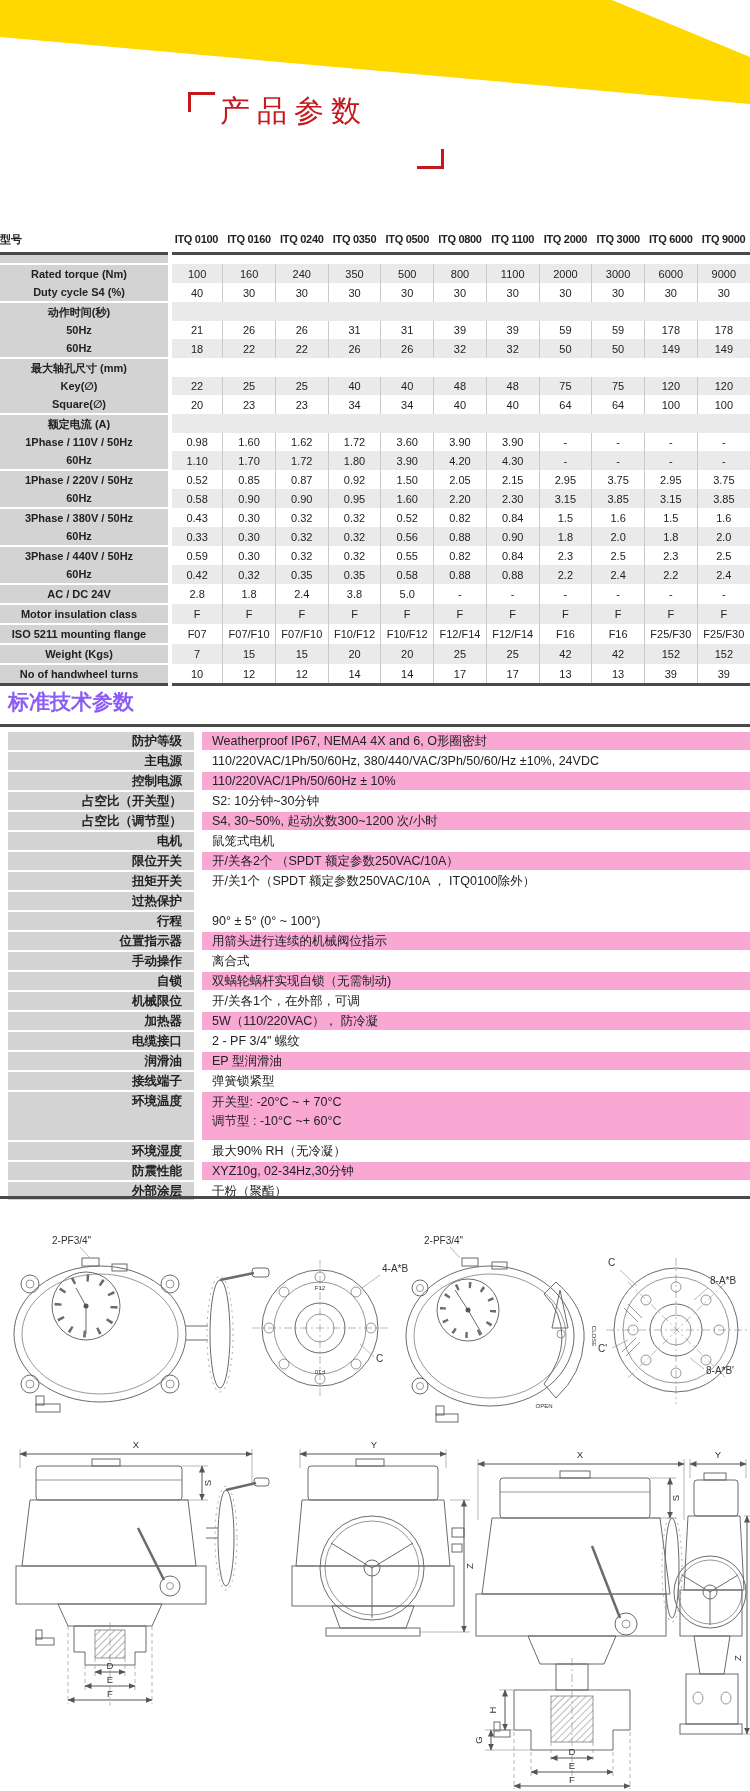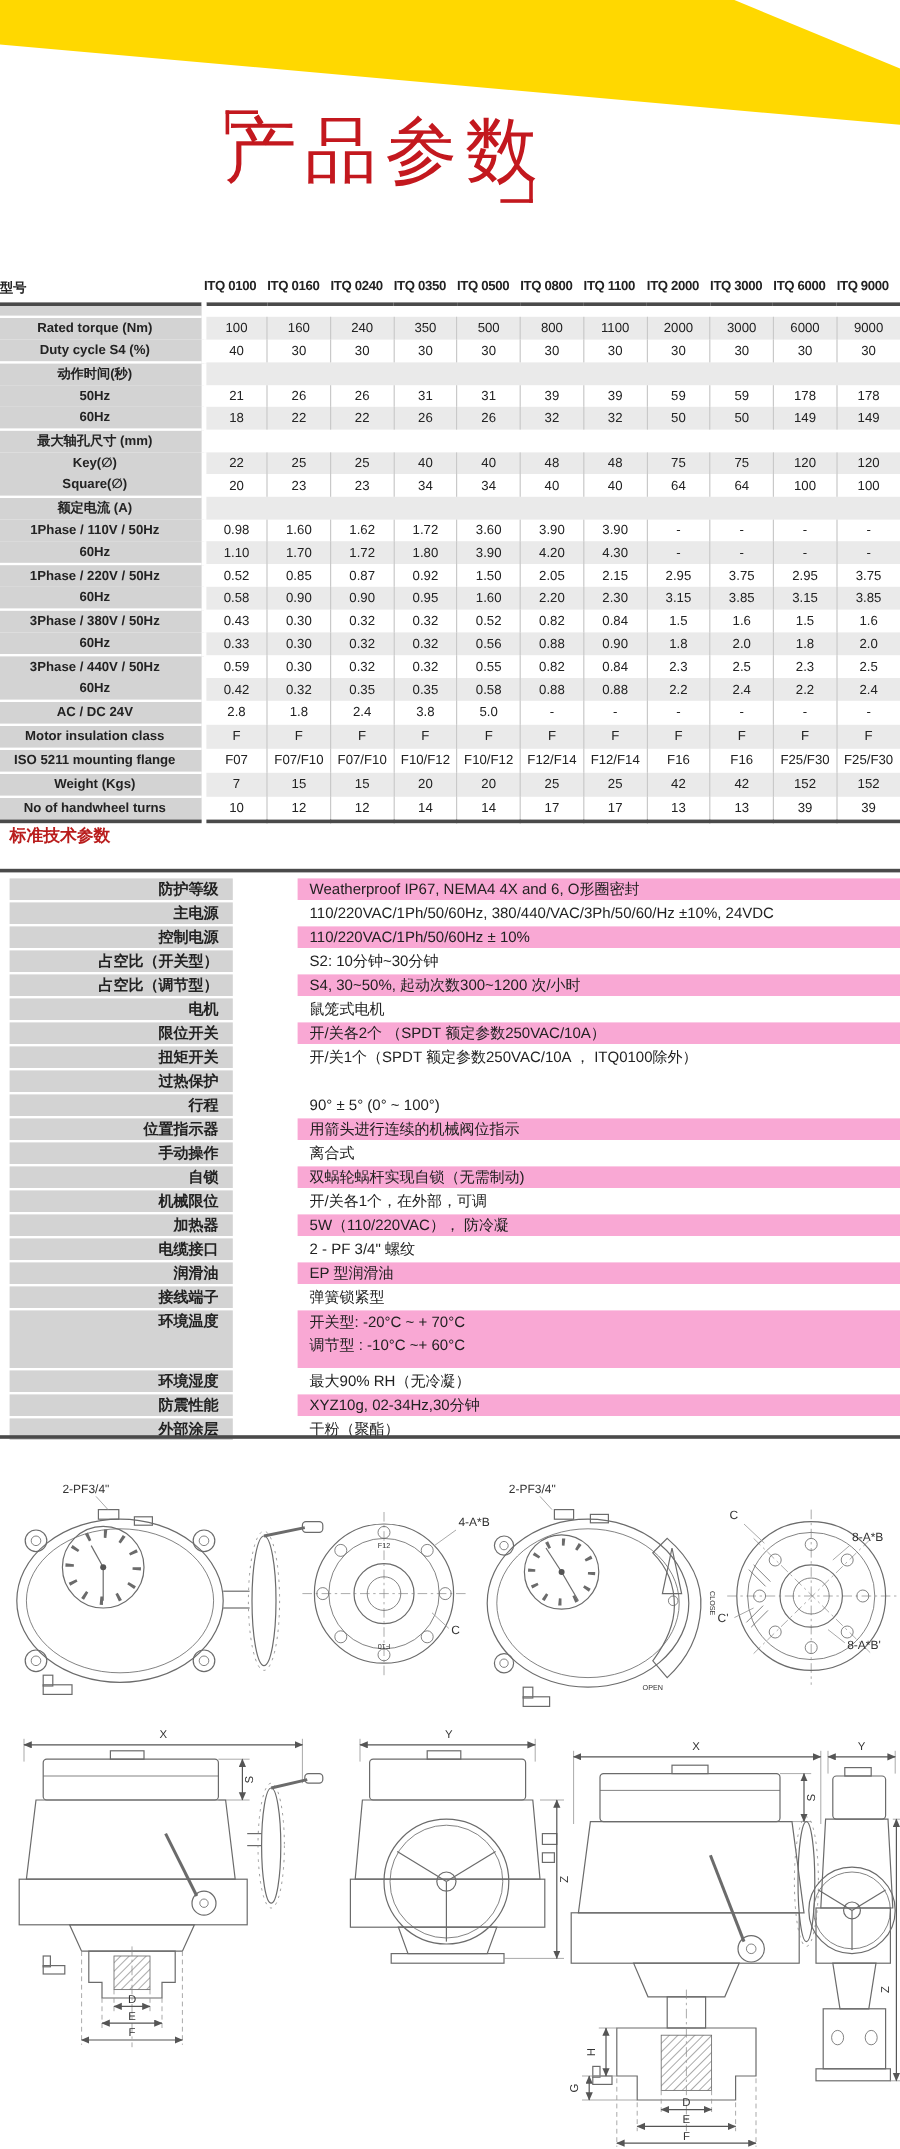--- a/index.html
+++ b/index.html
@@ -3,49 +3,49 @@
 <meta charset="utf-8">
 <style>
   html,body{margin:0;padding:0;background:#fff;}
   body{font-family:"Liberation Sans","DejaVu Sans",sans-serif;color:#222;}
   .page{position:relative;width:750px;height:1791px;margin:0 auto;background:#fff;overflow:hidden;}
 
   
   .ribbon{position:absolute;top:0;left:0;width:750px;height:120px;}
 
   
-  .page-title{position:absolute;left:187px;top:96px;margin:0;font-size:60px;font-weight:500;
+  .page-title{position:absolute;left:220px;top:96px;margin:0;font-size:30px;font-weight:500;
     letter-spacing:7px;color:#c3181e;line-height:1;}
   .bracket{position:absolute;width:24px;height:17px;}
   .bracket.tl{left:188px;top:92px;border-left:3px solid #c3181e;border-top:3px solid #c3181e;}
   .bracket.br{left:417px;top:149px;border-right:3px solid #c3181e;border-bottom:3px solid #c3181e;}
 
   
   .spec{position:absolute;top:226px;left:0;width:750px;border-collapse:collapse;table-layout:fixed;
     font-size:11px;border-bottom:3px solid #4a4a4a;}
   .spec thead{border-bottom:3px solid #4a4a4a;}
   .spec th{font-weight:bold;height:26px;vertical-align:middle;padding:0;}
   .spec th.corner{text-align:left;padding-right:16px;}
-  .spec th.model{text-align:left;letter-spacing:-0.3px;}
+  .spec th.model{text-align:center;letter-spacing:-0.3px;}
   .spec td{height:18px;line-height:18px;text-align:center;vertical-align:middle;padding:0;}
   .spec td.label{background:#d3d3d3;padding-right:10px;font-weight:bold;border-right:4px solid #fff;}
   .spec tr.grp td.label{border-top:2px solid #fff;}
   .spec td.val{border-left:1px solid #c9c9c9;}
   .spec tr.shade td.val,.spec tr.shade td.band{background:#eaeaea;}
   .spec tr.pad td{height:8px;background:#fff;}
   .spec tr.pad td.label{background:#d3d3d3;}
   .clab{width:170px;}
 
   
-  .tech-title{position:absolute;left:8px;top:688px;margin:0;font-size:14px;font-weight:bold;color:#b91c1c;}
+  .tech-title{position:absolute;left:8px;top:688px;margin:0;font-size:21px;font-weight:bold;color:#8b5cf6;}
   .rule{position:absolute;left:0;width:750px;height:3px;background:#4a4a4a;}
   .rule.r1{top:724px;}
   .rule.r2{top:1196px;}
   .tech{position:absolute;top:732px;left:0;width:750px;font-size:12.5px;}
-  .trow{display:flex;margin-bottom:2px;height:18px;gap:46px;}
+  .trow{display:flex;margin-bottom:2px;height:18px;}
   .trow.tall{height:48px;}
   .tlabel{width:186px;background:#d3d3d3;font-weight:bold;text-align:right;
     padding:1px 12px 0 0;box-sizing:border-box;margin-left:8px;}
   .tvalue{flex:1;margin-left:8px;padding:1px 0 0 10px;white-space:pre-line;line-height:17px;}
   .trow.tall .tvalue{line-height:19px;}
   .trow.shade .tvalue{background:#f9a8d4;}
 
   
   .draw{position:absolute;top:1228px;left:0;}
   .draw svg{display:block;}

